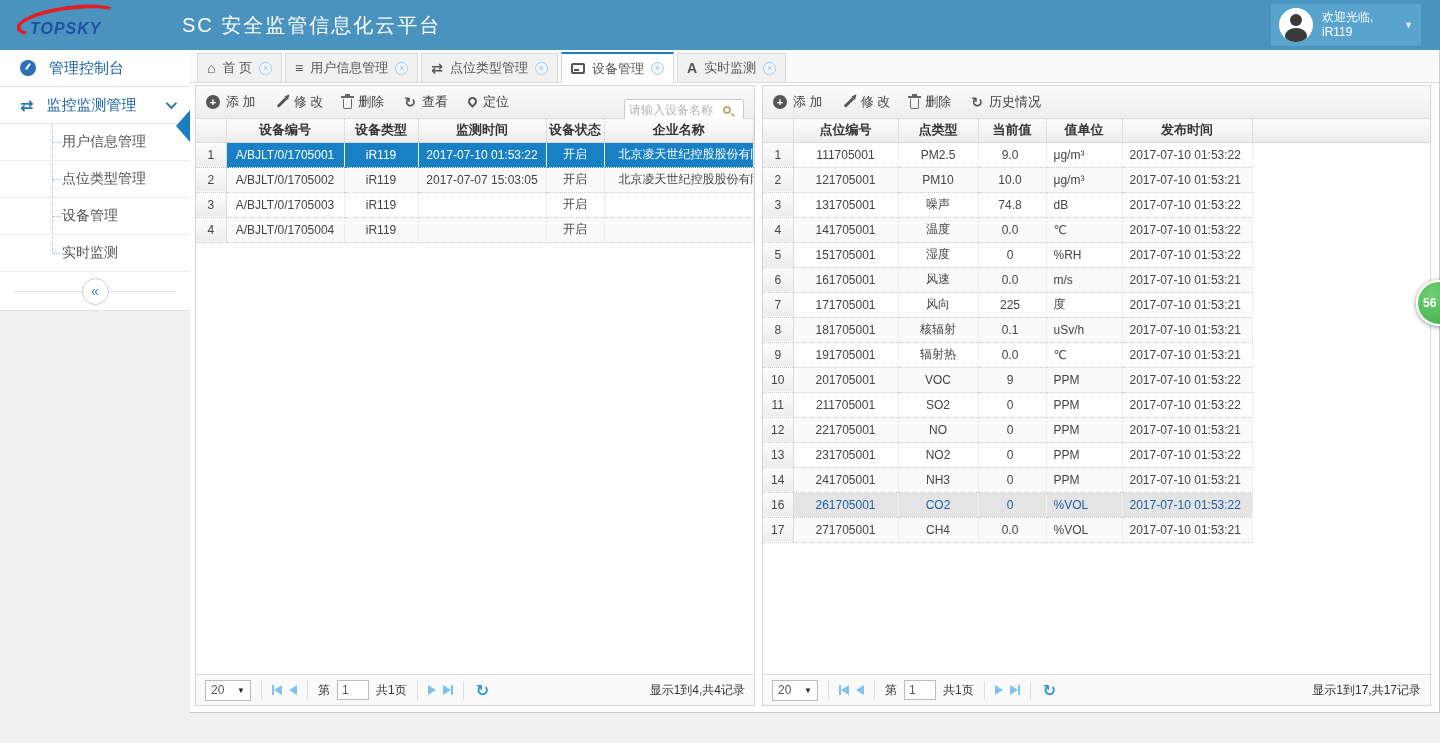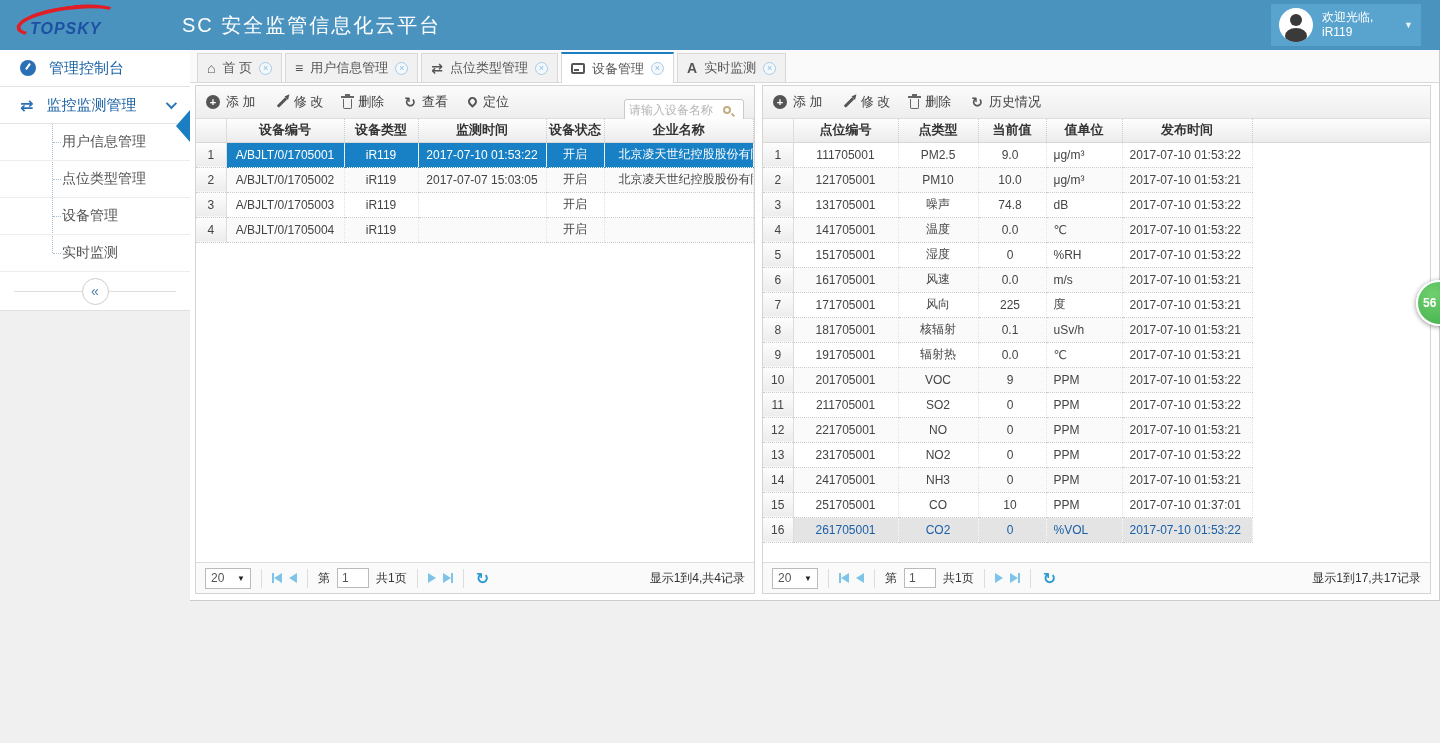--- a/index.html
+++ b/index.html
@@ -18,21 +18,21 @@
   .hdr-title { color:#fff; font-size:20px; margin-left:48px; letter-spacing:2px; }
   .userbox { position:absolute; right:19px; top:4px; width:150px; height:42px;
     background:var(--userbox_blue,#58A4CE); display:flex; align-items:center; padding:0 8px; gap:9px; }
   .avatar { width:34px; height:34px; border-radius:50%; background:#fff; position:relative; overflow:hidden; flex:none; }
   .avatar::before { content:''; position:absolute; left:11px; top:6px; width:12px; height:12px; border-radius:50%; background:#3a3a3a; }
   .avatar::after { content:''; position:absolute; left:6px; top:20px; width:22px; height:16px; border-radius:50%; background:#3a3a3a; }
   .user-texts { color:#fff; font-size:12px; line-height:15px; }
   .user-caret { color:#e8f4fb; font-size:9px; margin-left:auto; }
 
   
-  .main { display:flex; height:551px; }
+  .main { display:flex; height:663px; }
   .sidebar { width:190px; flex:none; background:#fff; display:flex; flex-direction:column; position:relative; }
   .content { flex:1; background:#fff; display:flex; flex-direction:column; border-right:1px solid #ccc; border-bottom:1px solid #ccc; }
 
   
   .side-item { height:37px; display:flex; align-items:center; padding-left:20px; gap:13px;
     font-size:15px; color:var(--sidebar_link_blue,#1C63A5); border-bottom:1px solid #e4e4e4; cursor:pointer; }
   .icon-gauge { width:16px; height:16px; border-radius:50%; background:#2B6FB5; position:relative; flex:none; }
   .icon-gauge::after { content:''; position:absolute; left:7px; top:3px; width:2px; height:7px; background:#fff; transform:rotate(35deg); }
   .icon-loop { color:#2B6FB5; font-size:16px; font-weight:bold; }
   .side-chev { margin-left:auto; margin-right:16px; width:8px; height:8px;
@@ -467,35 +467,35 @@
                   <td>2017-07-10 01:53:22</td>
                 </tr>
                 <tr>
                   <td class="num">14</td>
                   <td>241705001</td>
                   <td>NH3</td>
                   <td>0</td>
                   <td>PPM</td>
                   <td>2017-07-10 01:53:21</td>
                 </tr>
-                <tr>
-                  <td class="num">15</td>
-                  <td>251705001</td>
-                  <td>CO</td>
-                  <td>10</td>
-                  <td>PPM</td>
-                  <td>2017-07-10 01:37:01</td>
-                </tr>
                 <tr class="highlight">
                   <td class="num">16</td>
                   <td>261705001</td>
                   <td>CO2</td>
                   <td>0</td>
                   <td>%VOL</td>
                   <td>2017-07-10 01:53:22</td>
+                </tr>
+                <tr>
+                  <td class="num">17</td>
+                  <td>271705001</td>
+                  <td>CH4</td>
+                  <td>0.0</td>
+                  <td>%VOL</td>
+                  <td>2017-07-10 01:53:21</td>
                 </tr>
               </tbody>
           </table>
         </div>
         <div class="pagebar">
           <span class="psize">
             <span>20</span>
             <span class="car">▼</span>
           </span>
           <span class="psep"></span>

